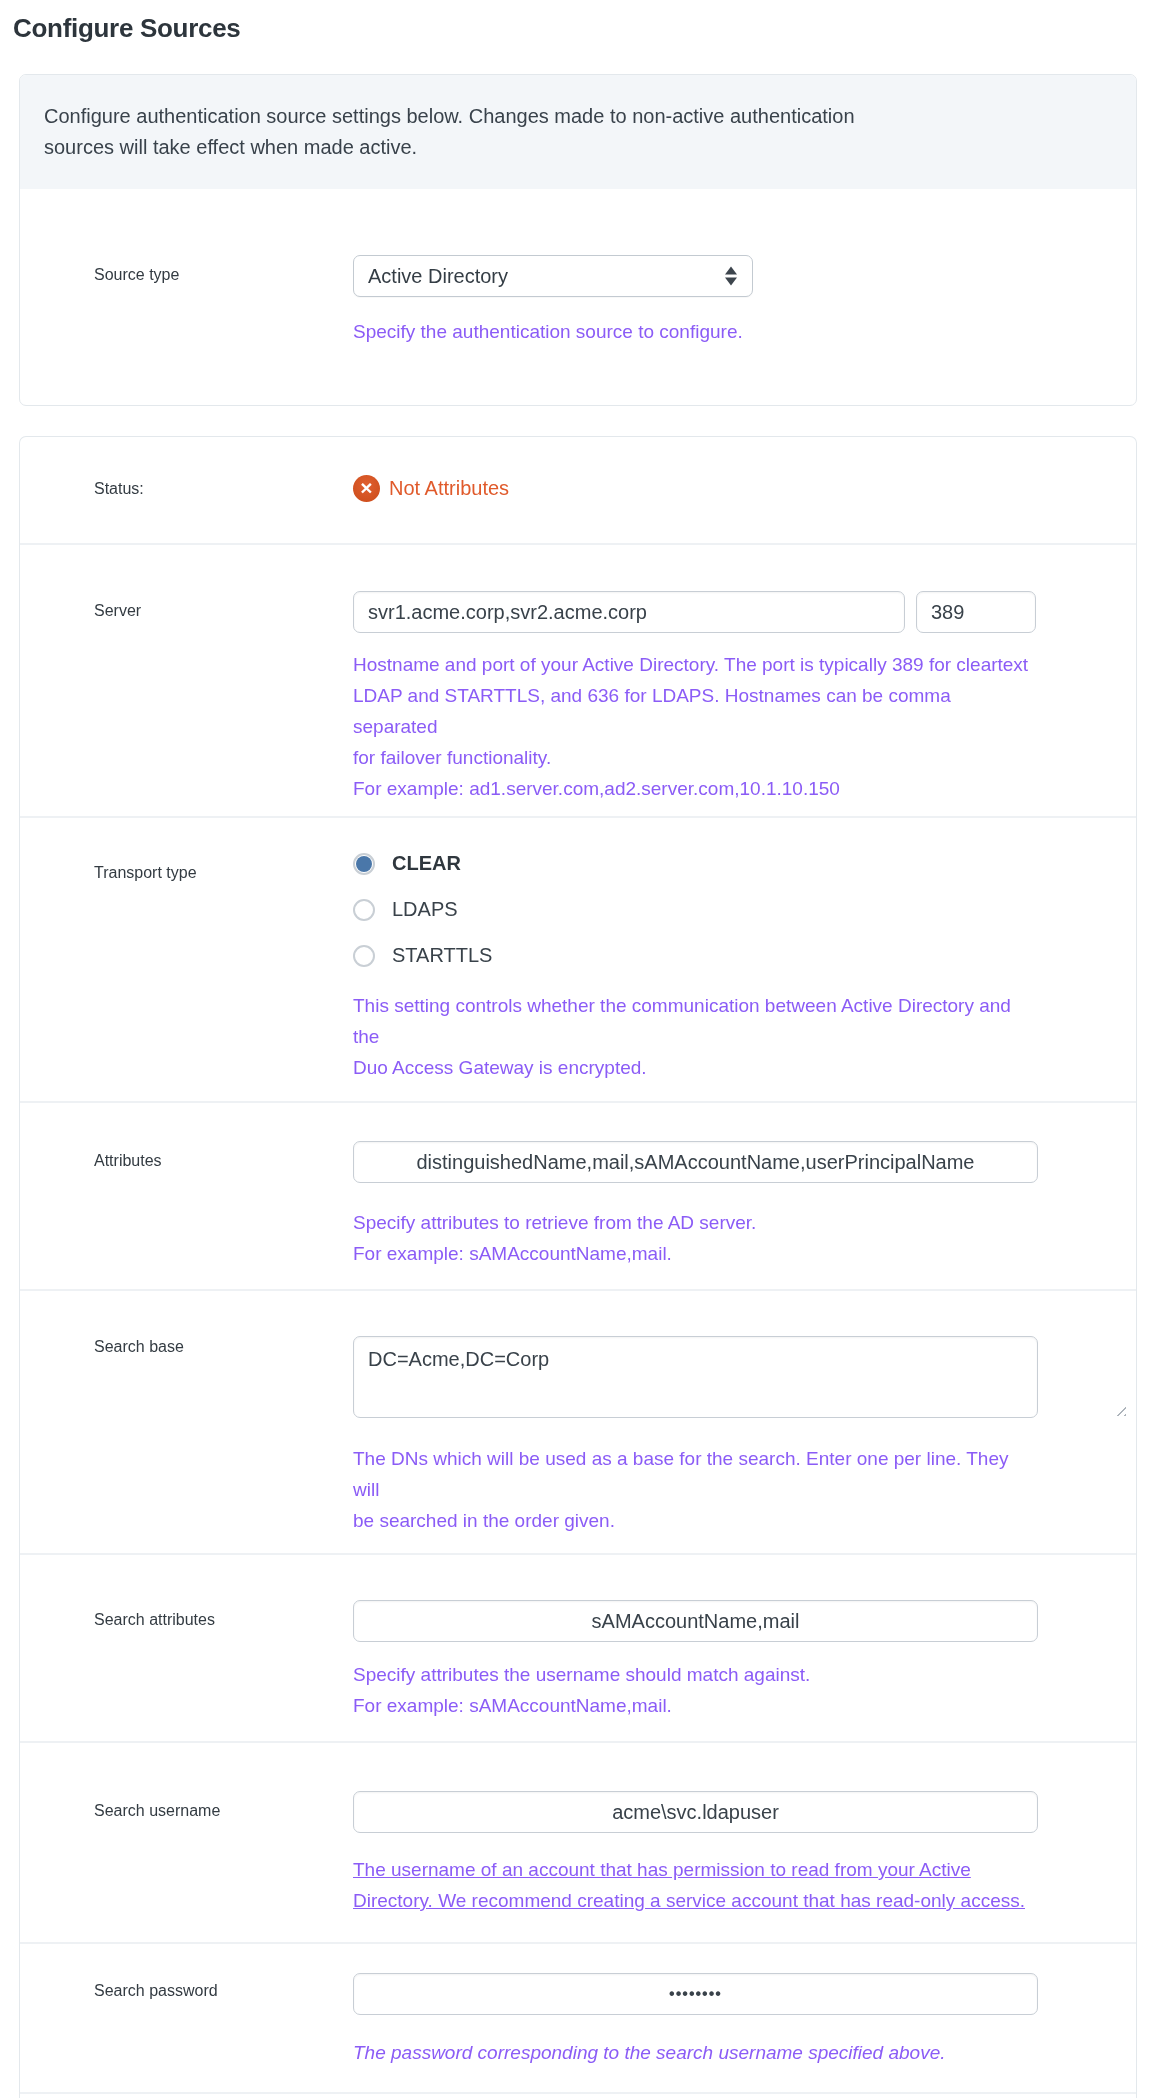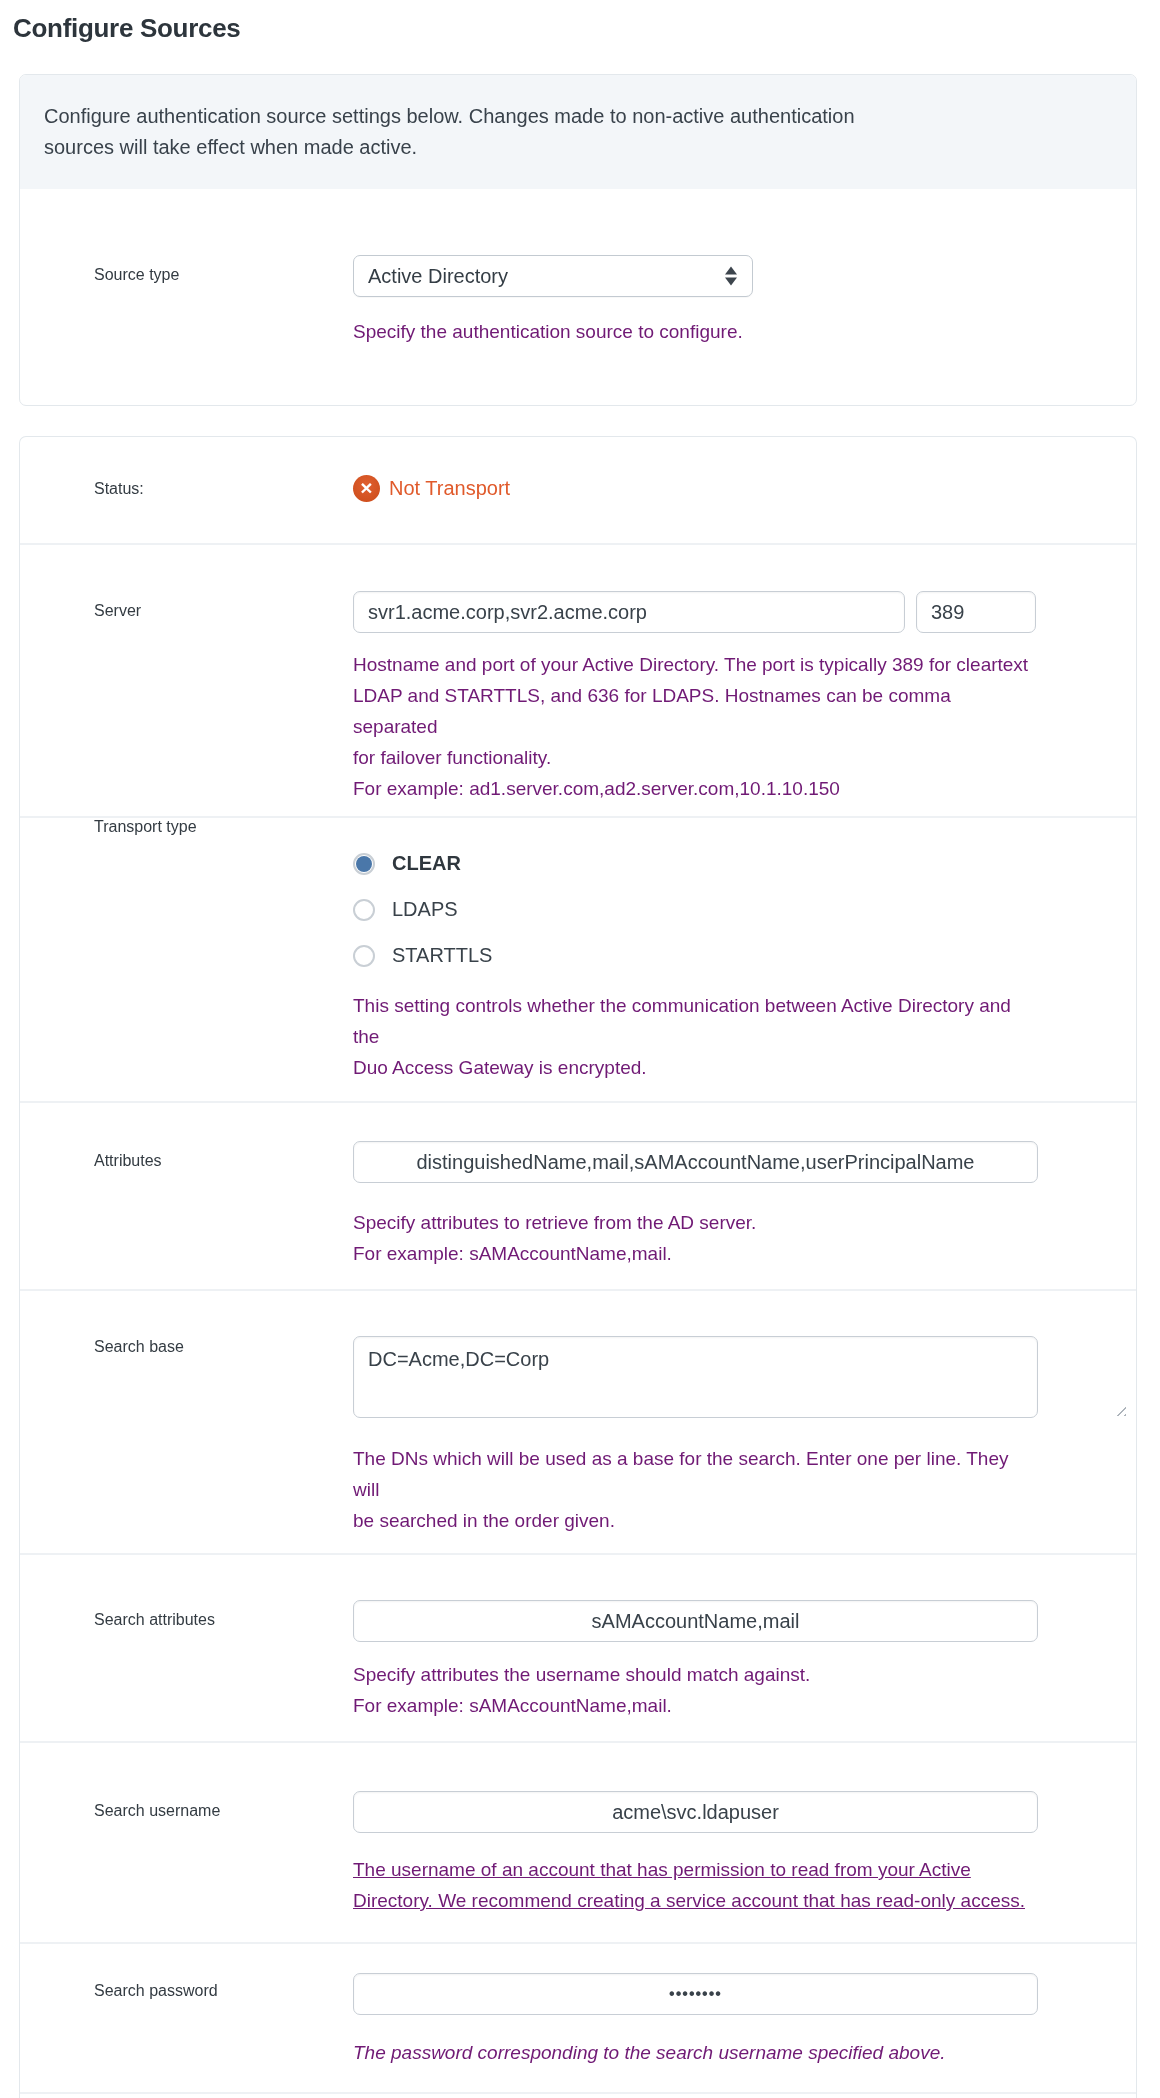--- a/index.html
+++ b/index.html
@@ -20,29 +20,29 @@
   .form-row { display:flex; }
   .form-row + .form-row { border-top:2px solid #eef1f4; }
   .row-label { width:333px; flex:none; padding-left:74px; padding-right:10px;
                font-size:16px; font-weight:normal; color:#333b42; }
   .row-control { width:685px; flex:none; }
 
   
   .r-source  .row-label{padding-top:77px;} .r-source  .row-control{padding-top:66px; padding-bottom:58px;}
   .r-status  .row-label{padding-top:43px;} .r-status  .row-control{padding-top:38px; padding-bottom:41px;}
   .r-server  .row-label{padding-top:57px;} .r-server  .row-control{padding-top:46px; padding-bottom:12px;}
-  .r-trans   .row-label{} .r-trans   .row-control{padding-top:34px; padding-bottom:18px;}
+  .r-trans   .row-label{padding-top:46px;} .r-trans   .row-control{padding-top:34px; padding-bottom:18px;}
   .r-attr    .row-label{padding-top:49px;} .r-attr    .row-control{padding-top:38px; padding-bottom:20px;}
   .r-base    .row-label{padding-top:47px;} .r-base    .row-control{padding-top:45px; padding-bottom:17px;}
   .r-sattr   .row-label{padding-top:56px;} .r-sattr   .row-control{padding-top:45px; padding-bottom:20px;}
   .r-suser   .row-label{padding-top:59px;} .r-suser   .row-control{padding-top:48px; padding-bottom:26px;}
   .r-spass   .row-label{padding-top:38px;} .r-spass   .row-control{padding-top:29px; padding-bottom:24px;}
   .r-save    { padding:41px 0 20px 333px; }
 
-  .help { font-size:19px; line-height:31px; color:#701a75; margin-top:19px; }
+  .help { font-size:19px; line-height:31px; color:#8b5cf6; margin-top:19px; }
 
   .text-input { height:42px; border:1px solid #c8ced5; border-radius:7px;
                 padding:0 14px; font-size:20px; color:#39424a; background:#fff;
                 font-family:inherit; box-shadow:inset 0 1px 2px rgba(0,0,0,0.05); }
   .w-full { width:685px;text-align:center; }
   .w-host { width:552px; margin-right:11px; }
   .w-port { width:120px; }
   .server-line { display:flex; }
 
   .select-wrap { position:relative; width:400px; height:42px; background:#fff;
@@ -110,21 +110,21 @@
   </div>
 </div>
 
 <div class="panel panel-main">
 
   <div class="form-row r-status">
     <div class="row-label">Status:</div>
     <div class="row-control">
       <div class="status-line">
         <span class="status-icon">×</span>
-        <span class="status-text">Not Transport</span>
+        <span class="status-text">Not Attributes</span>
       </div>
     </div>
   </div>
 
   <div class="form-row r-server">
     <div class="row-label">Server</div>
     <div class="row-control">
       <div class="server-line">
         <input class="text-input w-host" type="text" value="svr1.acme.corp,svr2.acme.corp" style="">
         <input class="text-input w-port" type="text" value="389" style="">

